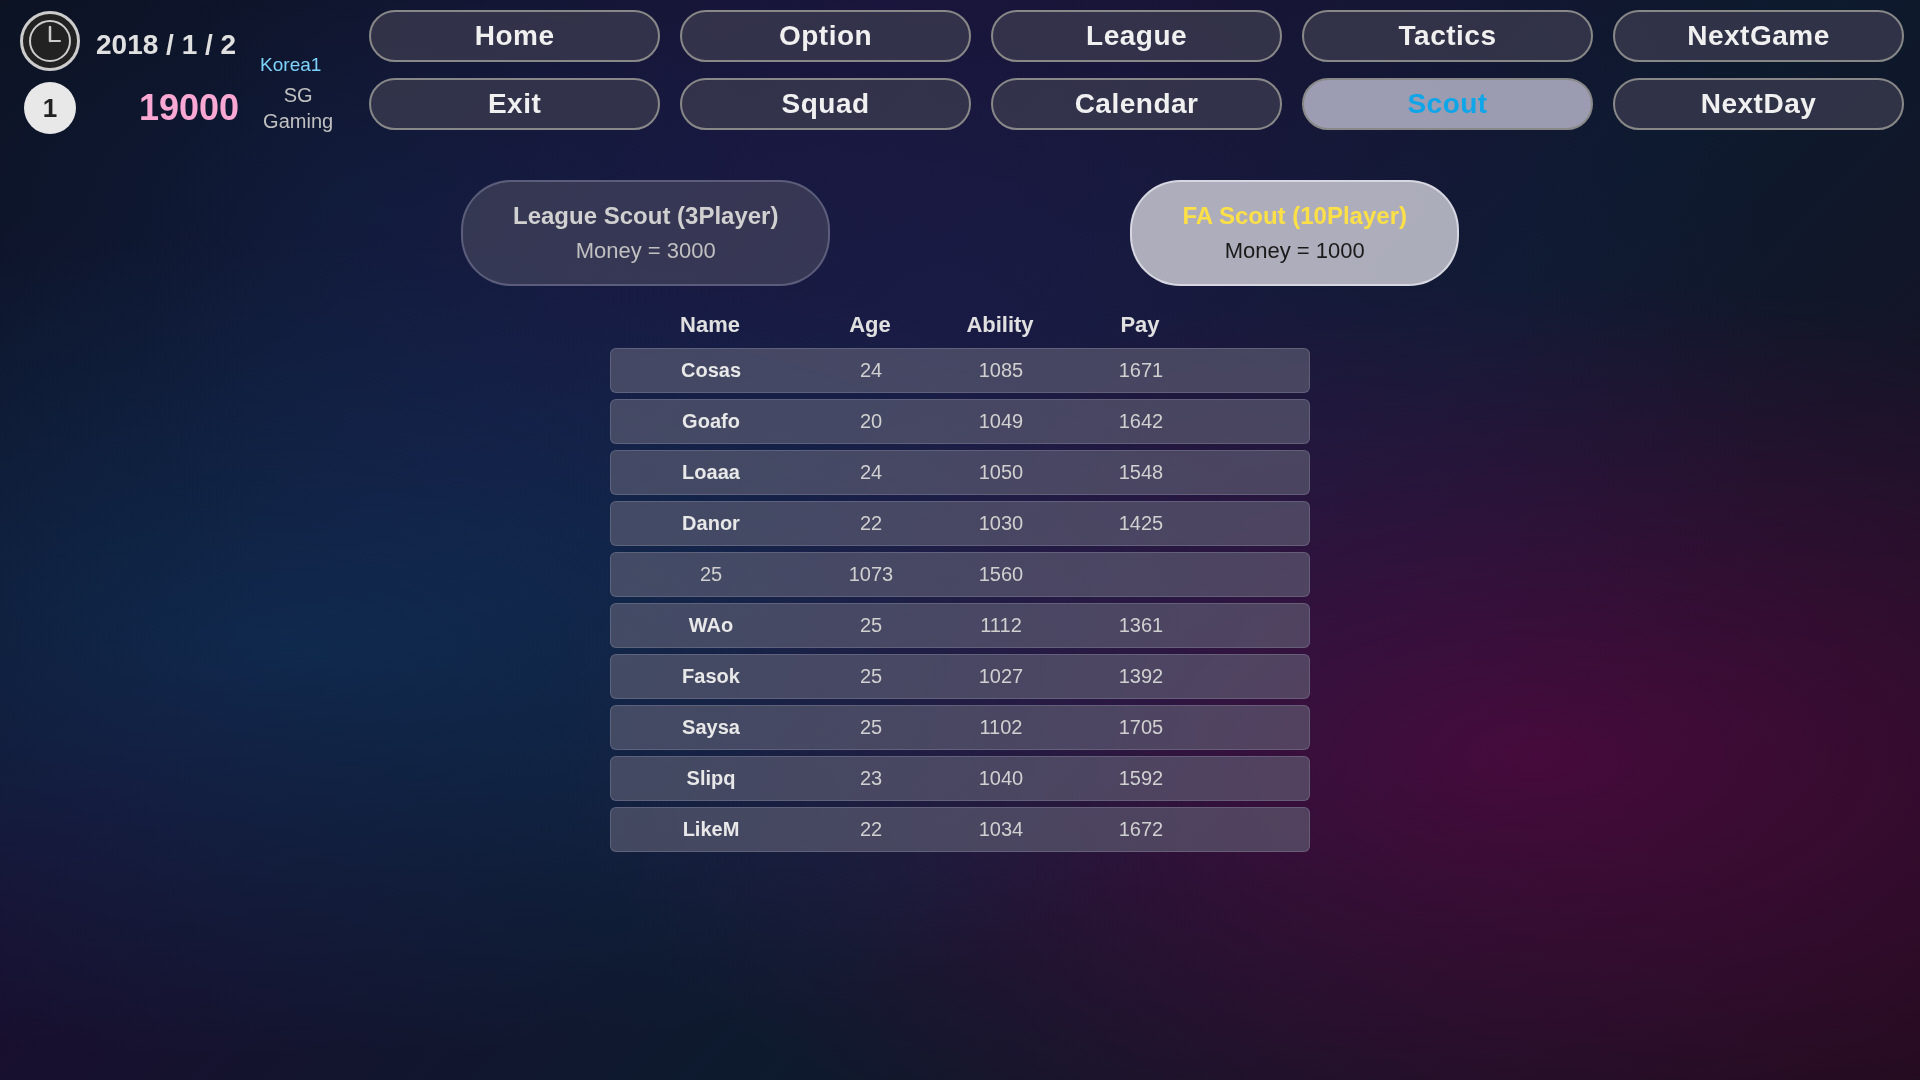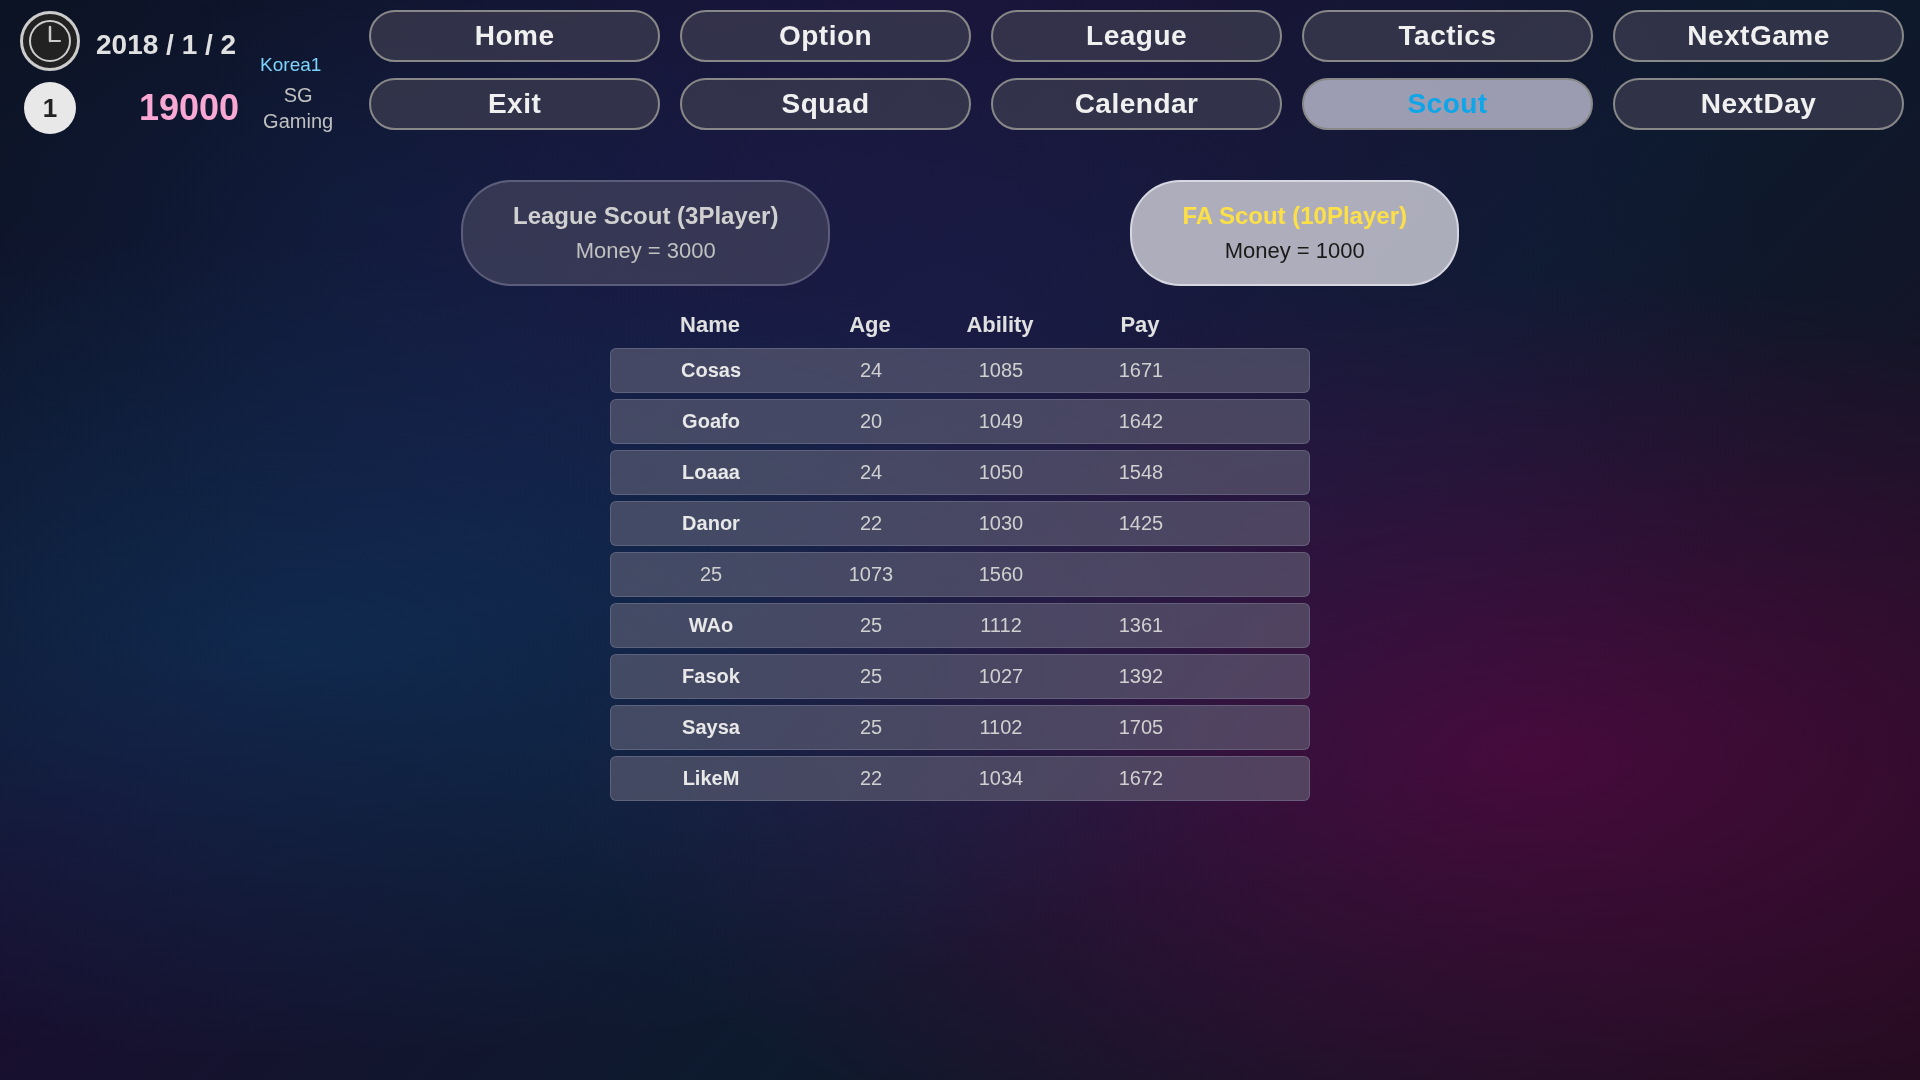--- a/index.html
+++ b/index.html
@@ -347,20 +347,26 @@
       <div class="table-cell">1027</div>
       <div class="table-cell">1392</div>
     </div>
         <div class="table-row">
       <div class="table-cell name-cell">Saysa</div>
       <div class="table-cell">25</div>
       <div class="table-cell">1102</div>
       <div class="table-cell">1705</div>
     </div>
         <div class="table-row">
+      <div class="table-cell name-cell">Slipq</div>
+      <div class="table-cell">23</div>
+      <div class="table-cell">1040</div>
+      <div class="table-cell">1592</div>
+    </div>
+        <div class="table-row">
       <div class="table-cell name-cell">LikeM</div>
       <div class="table-cell">22</div>
       <div class="table-cell">1034</div>
       <div class="table-cell">1672</div>
     </div>
       </div>
   </div>
 </div>
 
 </body></html>

